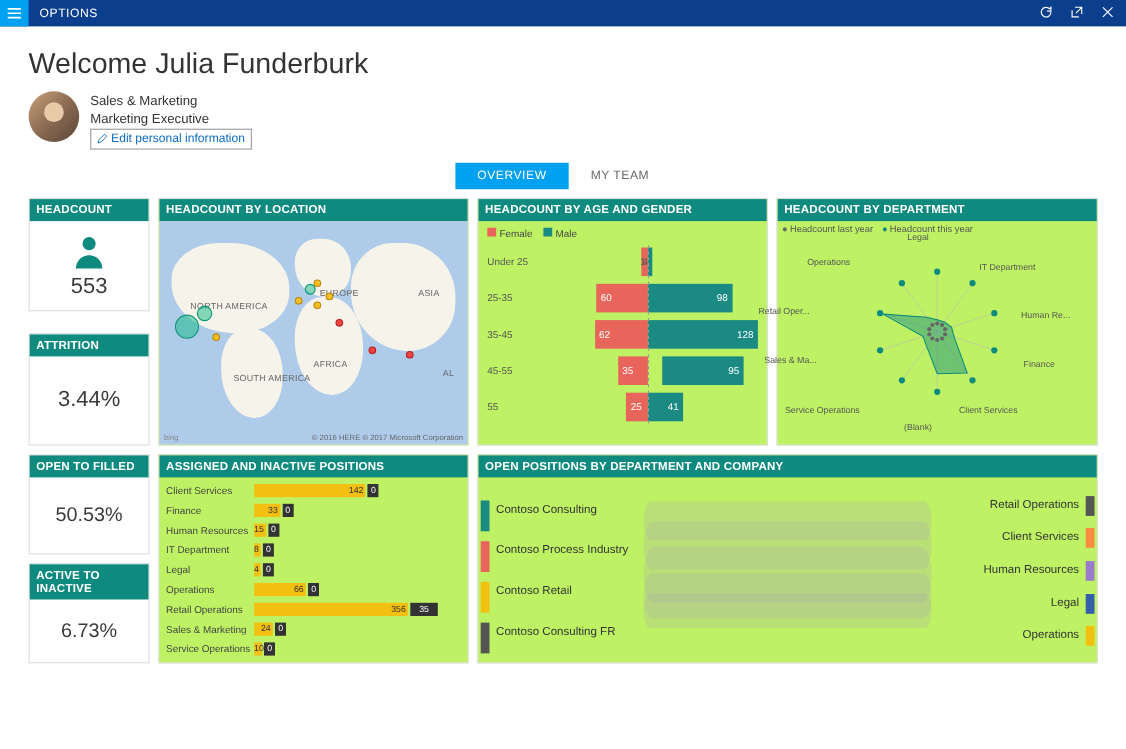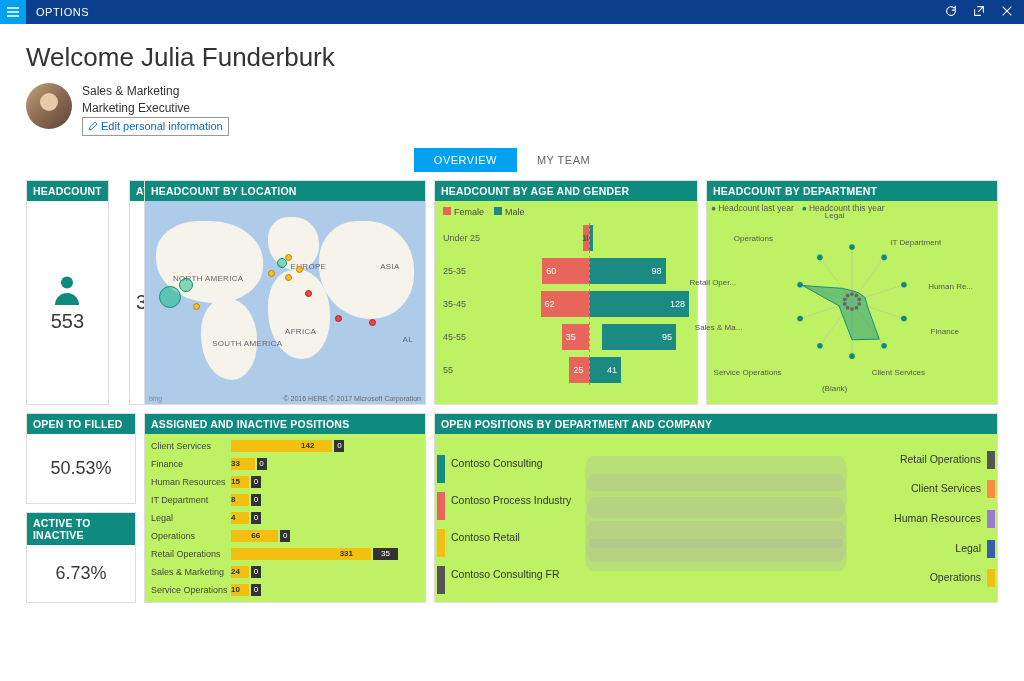--- a/index.html
+++ b/index.html
@@ -18,21 +18,21 @@
     .profile-info { font-size: 12px; color: #333; line-height: 1.4; }
     .edit-link { display:inline-flex; align-items:center; border:1px solid #999; padding:1px 5px; font-size:11px; color:#0b6cc1; cursor:pointer; gap:3px; }
     .edit-link svg { width:10px; height:10px; }
     .tabs { display: flex; gap: 0; margin-bottom: 8px; justify-content: center; }
     .tab { padding: 6px 20px; font-size: 11px; letter-spacing: 0.5px; color: #666; cursor:pointer; }
     .tab.active { background: #00a1f1; color: #fff; }
     .dash { display: grid; grid-template-columns: 110px 282px 264px 292px; grid-template-rows: 225px 190px; gap: 8px; }
     .card-hd { background: #0e8a7e; color: #fff; font-size: 10.5px; font-weight: 600; padding: 4px 6px; letter-spacing: 0.2px; }
     .card { border: 1px solid #ddd; background: #bef264; display: flex; flex-direction: column; }
     
-    .col1 { display: flex; flex-direction: row; gap: 20px; }
+    .col1 { display: flex; flex-direction: column; gap: 20px; }
     .kpi { border:1px solid #ddd; flex:1; display:flex; flex-direction:column; }
     .kpi-body { flex:1; display:flex; flex-direction:column; align-items:center; justify-content:center; }
     .kpi-val { font-size: 20px; color:#3a3a3a; }
     .person-icn { width: 36px; height: 36px; margin-bottom: 2px; }
     
     .map-body { flex:1; position:relative; background:#aecbea; overflow:hidden; }
     .land { position:absolute; background:#f6f3ea; border-radius:40% 50% 45% 55%; }
     .lbl { position:absolute; font-size:8px; color:#666; letter-spacing:0.3px; }
     .dot { position:absolute; border-radius:50%; }
     .d-g { background:rgba(16,185,129,0.5); border:1px solid #0d9477; }
@@ -59,21 +59,21 @@
     .rl-this::before { color:#0e8a7e!important; }
     .radar-lbl { position:absolute; font-size:8px; color:#555; }
     
     .col1b { display:flex; flex-direction:column; gap:8px; }
     .col1b .kpi-val { font-size: 18px; }
     
     .asg-body { flex:1; padding:4px 6px; }
     .asg-row { display:flex; align-items:center; font-size:9px; color:#444; margin-bottom:2px; height:16px; }
     .asg-lbl { width:80px; white-space:nowrap; overflow:hidden; }
     .asg-bars { flex:1; display:flex; align-items:center; gap:2px; }
-    .asg-assigned { background:#f3c012; height:12px; text-align:right; padding-right:18px; font-size:8px; color:#333; line-height:12px;font-weight:bold; }
+    .asg-assigned { background:#f3c012; height:12px; text-align:right; padding-right:2px; font-size:8px; color:#333; line-height:12px; }
     .asg-inactive { background:#333; height:12px; min-width:10px; text-align:center; color:#fff; font-size:8px; line-height:12px; }
     
     .sankey-body { flex:1; display:flex; padding:10px; position:relative; }
     .sk-left, .sk-right { display:flex; flex-direction:column; justify-content:space-around; }
     .sk-left { width:140px; }
     .sk-right { width:140px; margin-left:auto; text-align:right; }
     .sk-node { font-size:10.5px; color:#333; position:relative; padding:2px 6px; }
     .sk-bar { position:absolute; top:0; bottom:0; width:8px; }
     .sk-left .sk-bar { left:-8px; }
     .sk-right .sk-bar { right:-8px; }
@@ -358,21 +358,21 @@
           <div class="asg-row">
             <div class="asg-lbl">Operations</div>
             <div class="asg-bars">
               <div class="asg-assigned" style="width: 47.1429px;">66</div>
               <div class="asg-inactive">0</div>
             </div>
           </div>
           <div class="asg-row">
             <div class="asg-lbl">Retail Operations</div>
             <div class="asg-bars">
-              <div class="asg-assigned" style="width: 140px;">331</div>
+              <div class="asg-assigned" style="width: 140px;">356</div>
               <div class="asg-inactive" style="width: 25px;">35</div>
             </div>
           </div>
           <div class="asg-row">
             <div class="asg-lbl">Sales &amp; Marketing</div>
             <div class="asg-bars">
               <div class="asg-assigned" style="width: 17.1429px;">24</div>
               <div class="asg-inactive">0</div>
             </div>
           </div>

